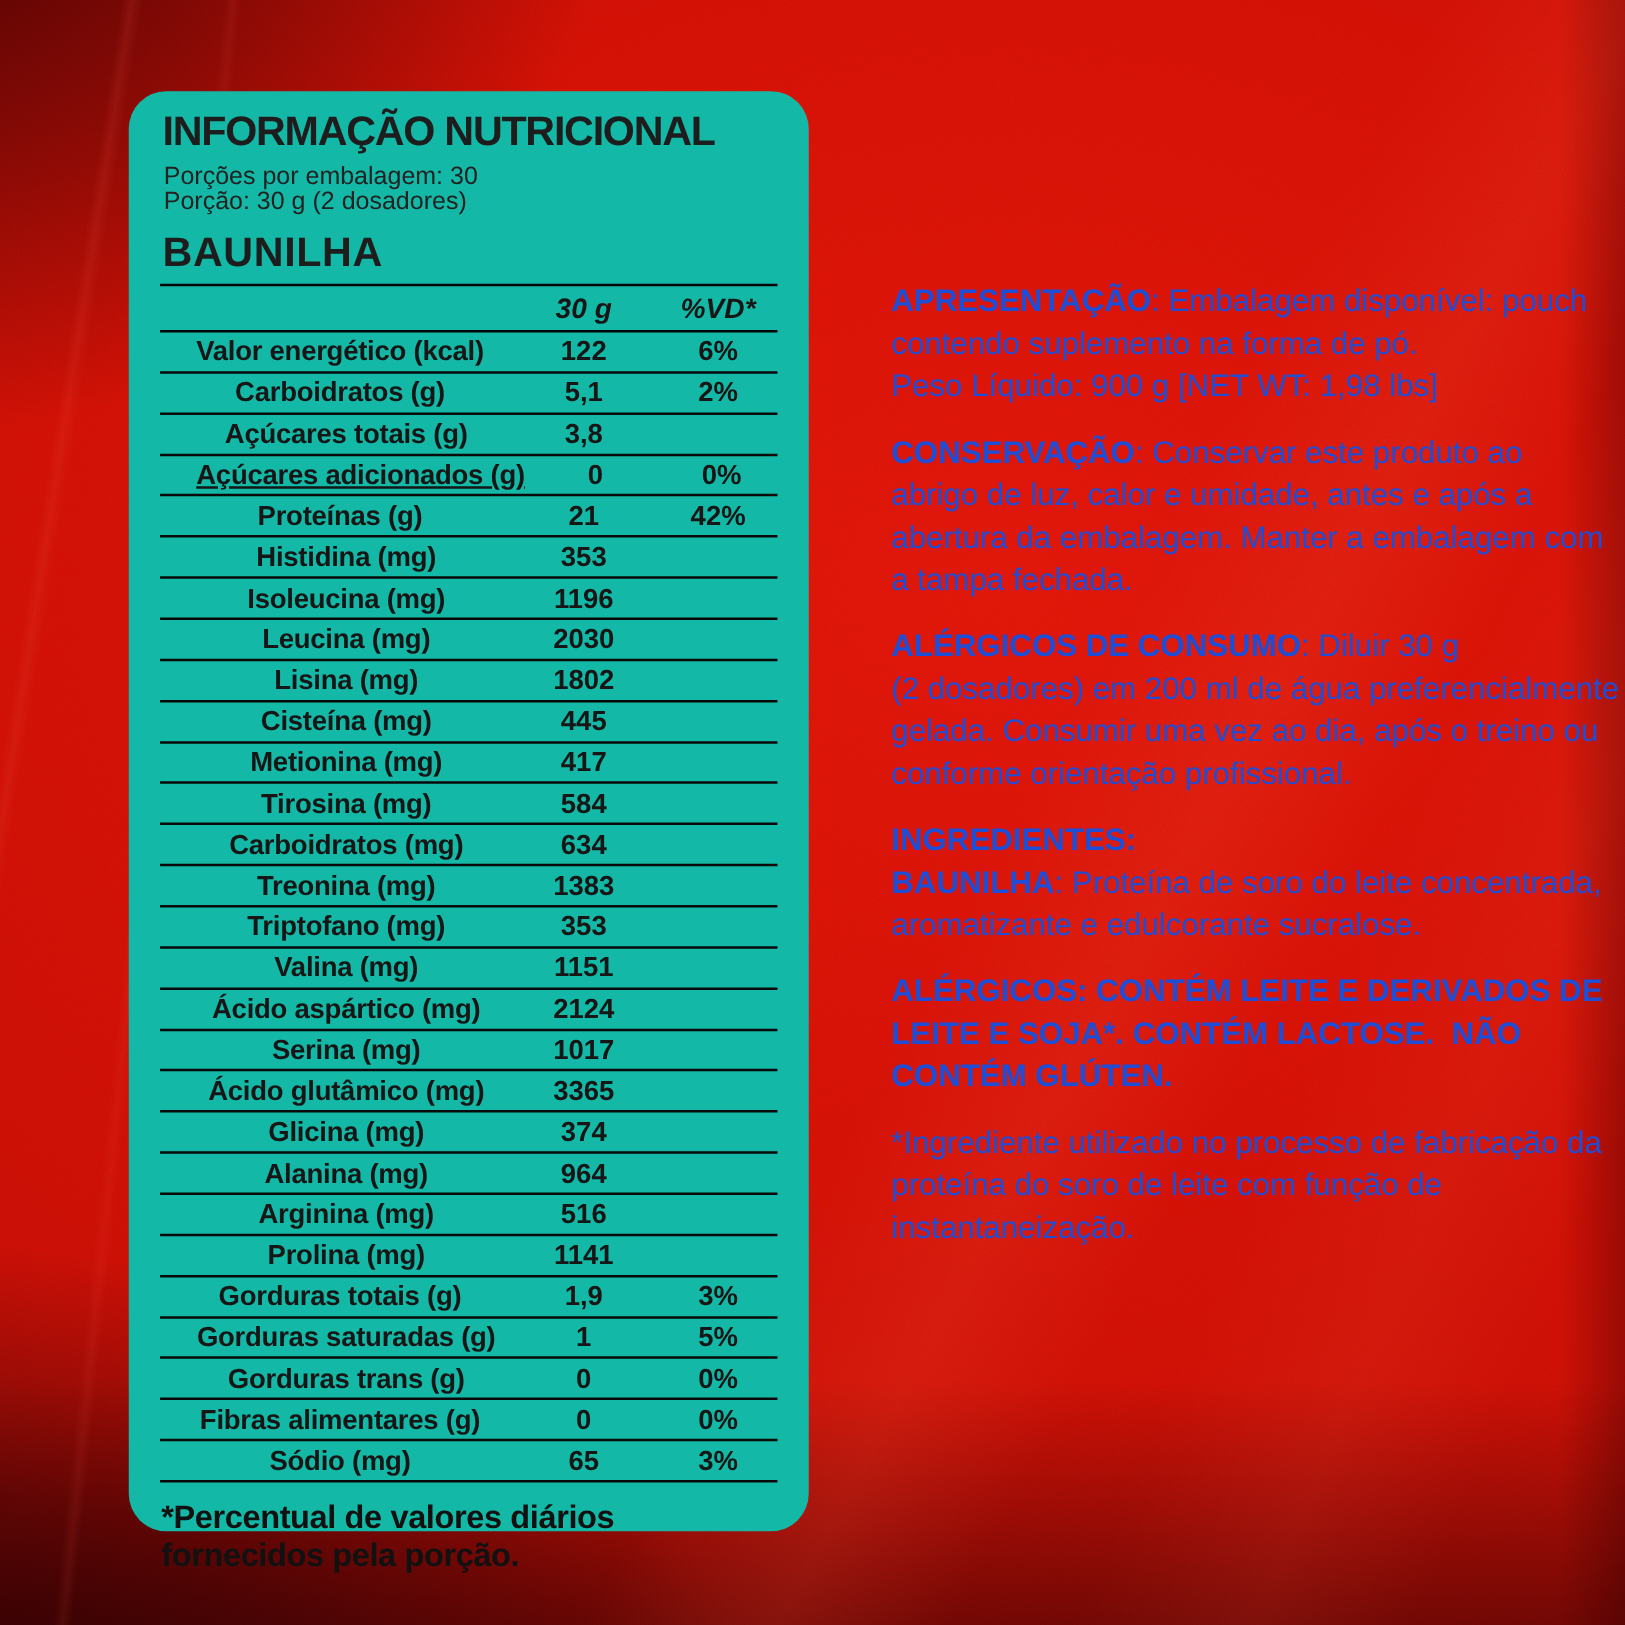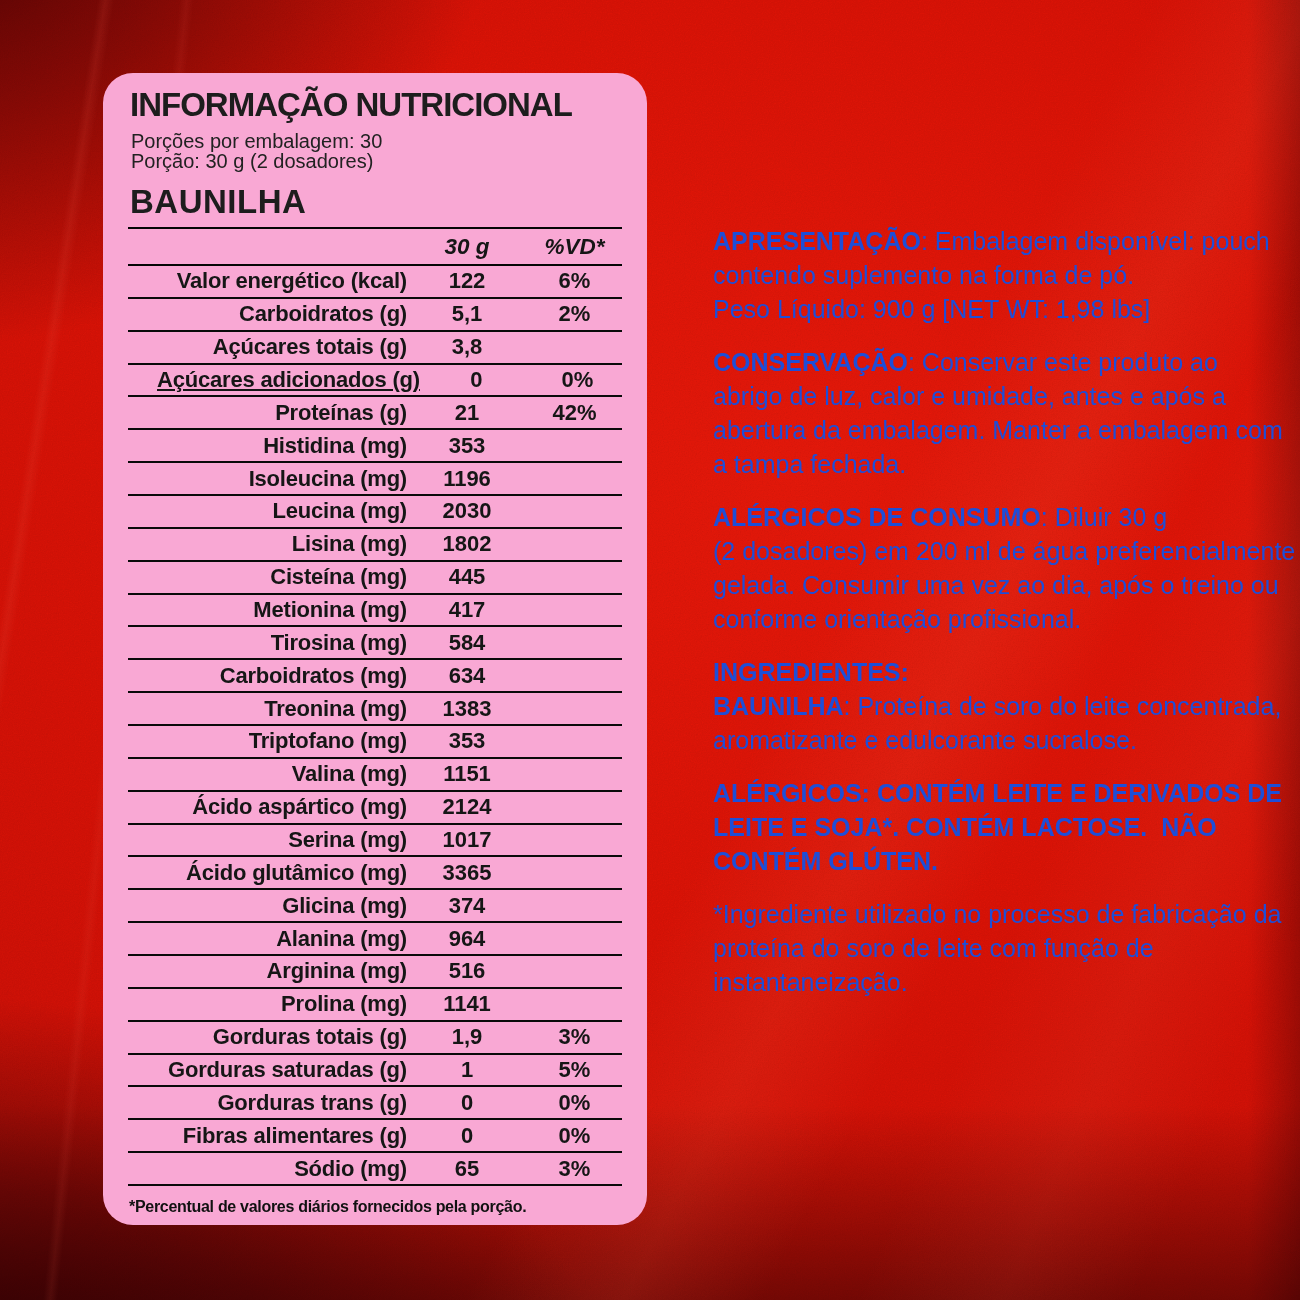--- a/index.html
+++ b/index.html
@@ -25,36 +25,36 @@
       linear-gradient(to bottom, rgba(30,0,3,0) 85%, rgba(30,0,3,0.5) 100%),
       
       linear-gradient(to right, rgba(60,0,5,0) 96%, rgba(60,0,5,0.35) 100%),
       
       radial-gradient(1250px 950px at 62% 36%, #ef1a0b 0%, #e41407 48%, #d41108 100%);
   }
   .grain{position:absolute;inset:0;opacity:.16;pointer-events:none;}
   
   .panel{
     position:absolute;left:103px;top:73px;width:544px;height:1152px;
-    background:#f9a8d4;border-radius:30px;color:#161616;
+    background:#14b8a6;border-radius:30px;color:#161616;
   }
   .panel-inner{padding:14px 25px 0 25px;}
   .nf-title{font-size:33px;font-weight:700;letter-spacing:-1px;line-height:36px;margin:0 0 9px 2px;color:#1d1d1d;}
   .servings{font-size:20px;line-height:19.5px;color:#222;margin-left:3px;}
   .flavor{font-size:33px;font-weight:700;letter-spacing:.5px;line-height:36px;margin:13px 0 7px 2px;color:#1d1d1d;}
   .ntable{border-top:2.5px solid #050505;}
   .thead{display:flex;align-items:center;height:35px;border-bottom:2.5px solid #050505;font-weight:700;font-size:22.5px;font-style:italic;}
   .trow{display:flex;align-items:center;height:32.86px;border-bottom:2px solid #0a0a0a;box-sizing:border-box;font-weight:700;font-size:22px;}
-  .c-label{flex:1;text-align:right;white-space:nowrap;letter-spacing:-.2px;}
+  .c-label{flex:1;text-align:center;white-space:nowrap;letter-spacing:-.2px;}
   .ind0{padding-left:9px;}
   .ind1{padding-left:19px;}
   .ind2{padding-left:29px;text-decoration:underline;}
   .c-amt{width:120px;text-align:center;}
   .c-dv{width:95px;text-align:center;}
-  .nf-foot{font-size:16px;font-weight:700;letter-spacing:-.3px;margin:12px 0 0 1px;color:#111;}
+  .nf-foot{font-size:26px;font-weight:700;letter-spacing:-.3px;margin:12px 0 0 1px;color:#111;}
   
   .info{
     position:absolute;left:713px;top:224px;width:545px;color:#1d4ed8;
     font-family:Liberation Sans, sans-serif;
   }
   .section{margin-bottom:19px;}
   .line{font-size:25px;line-height:34px;white-space:pre;}
   .b{font-weight:700;}
   .allcaps .line{font-weight:700;}
 </style>

